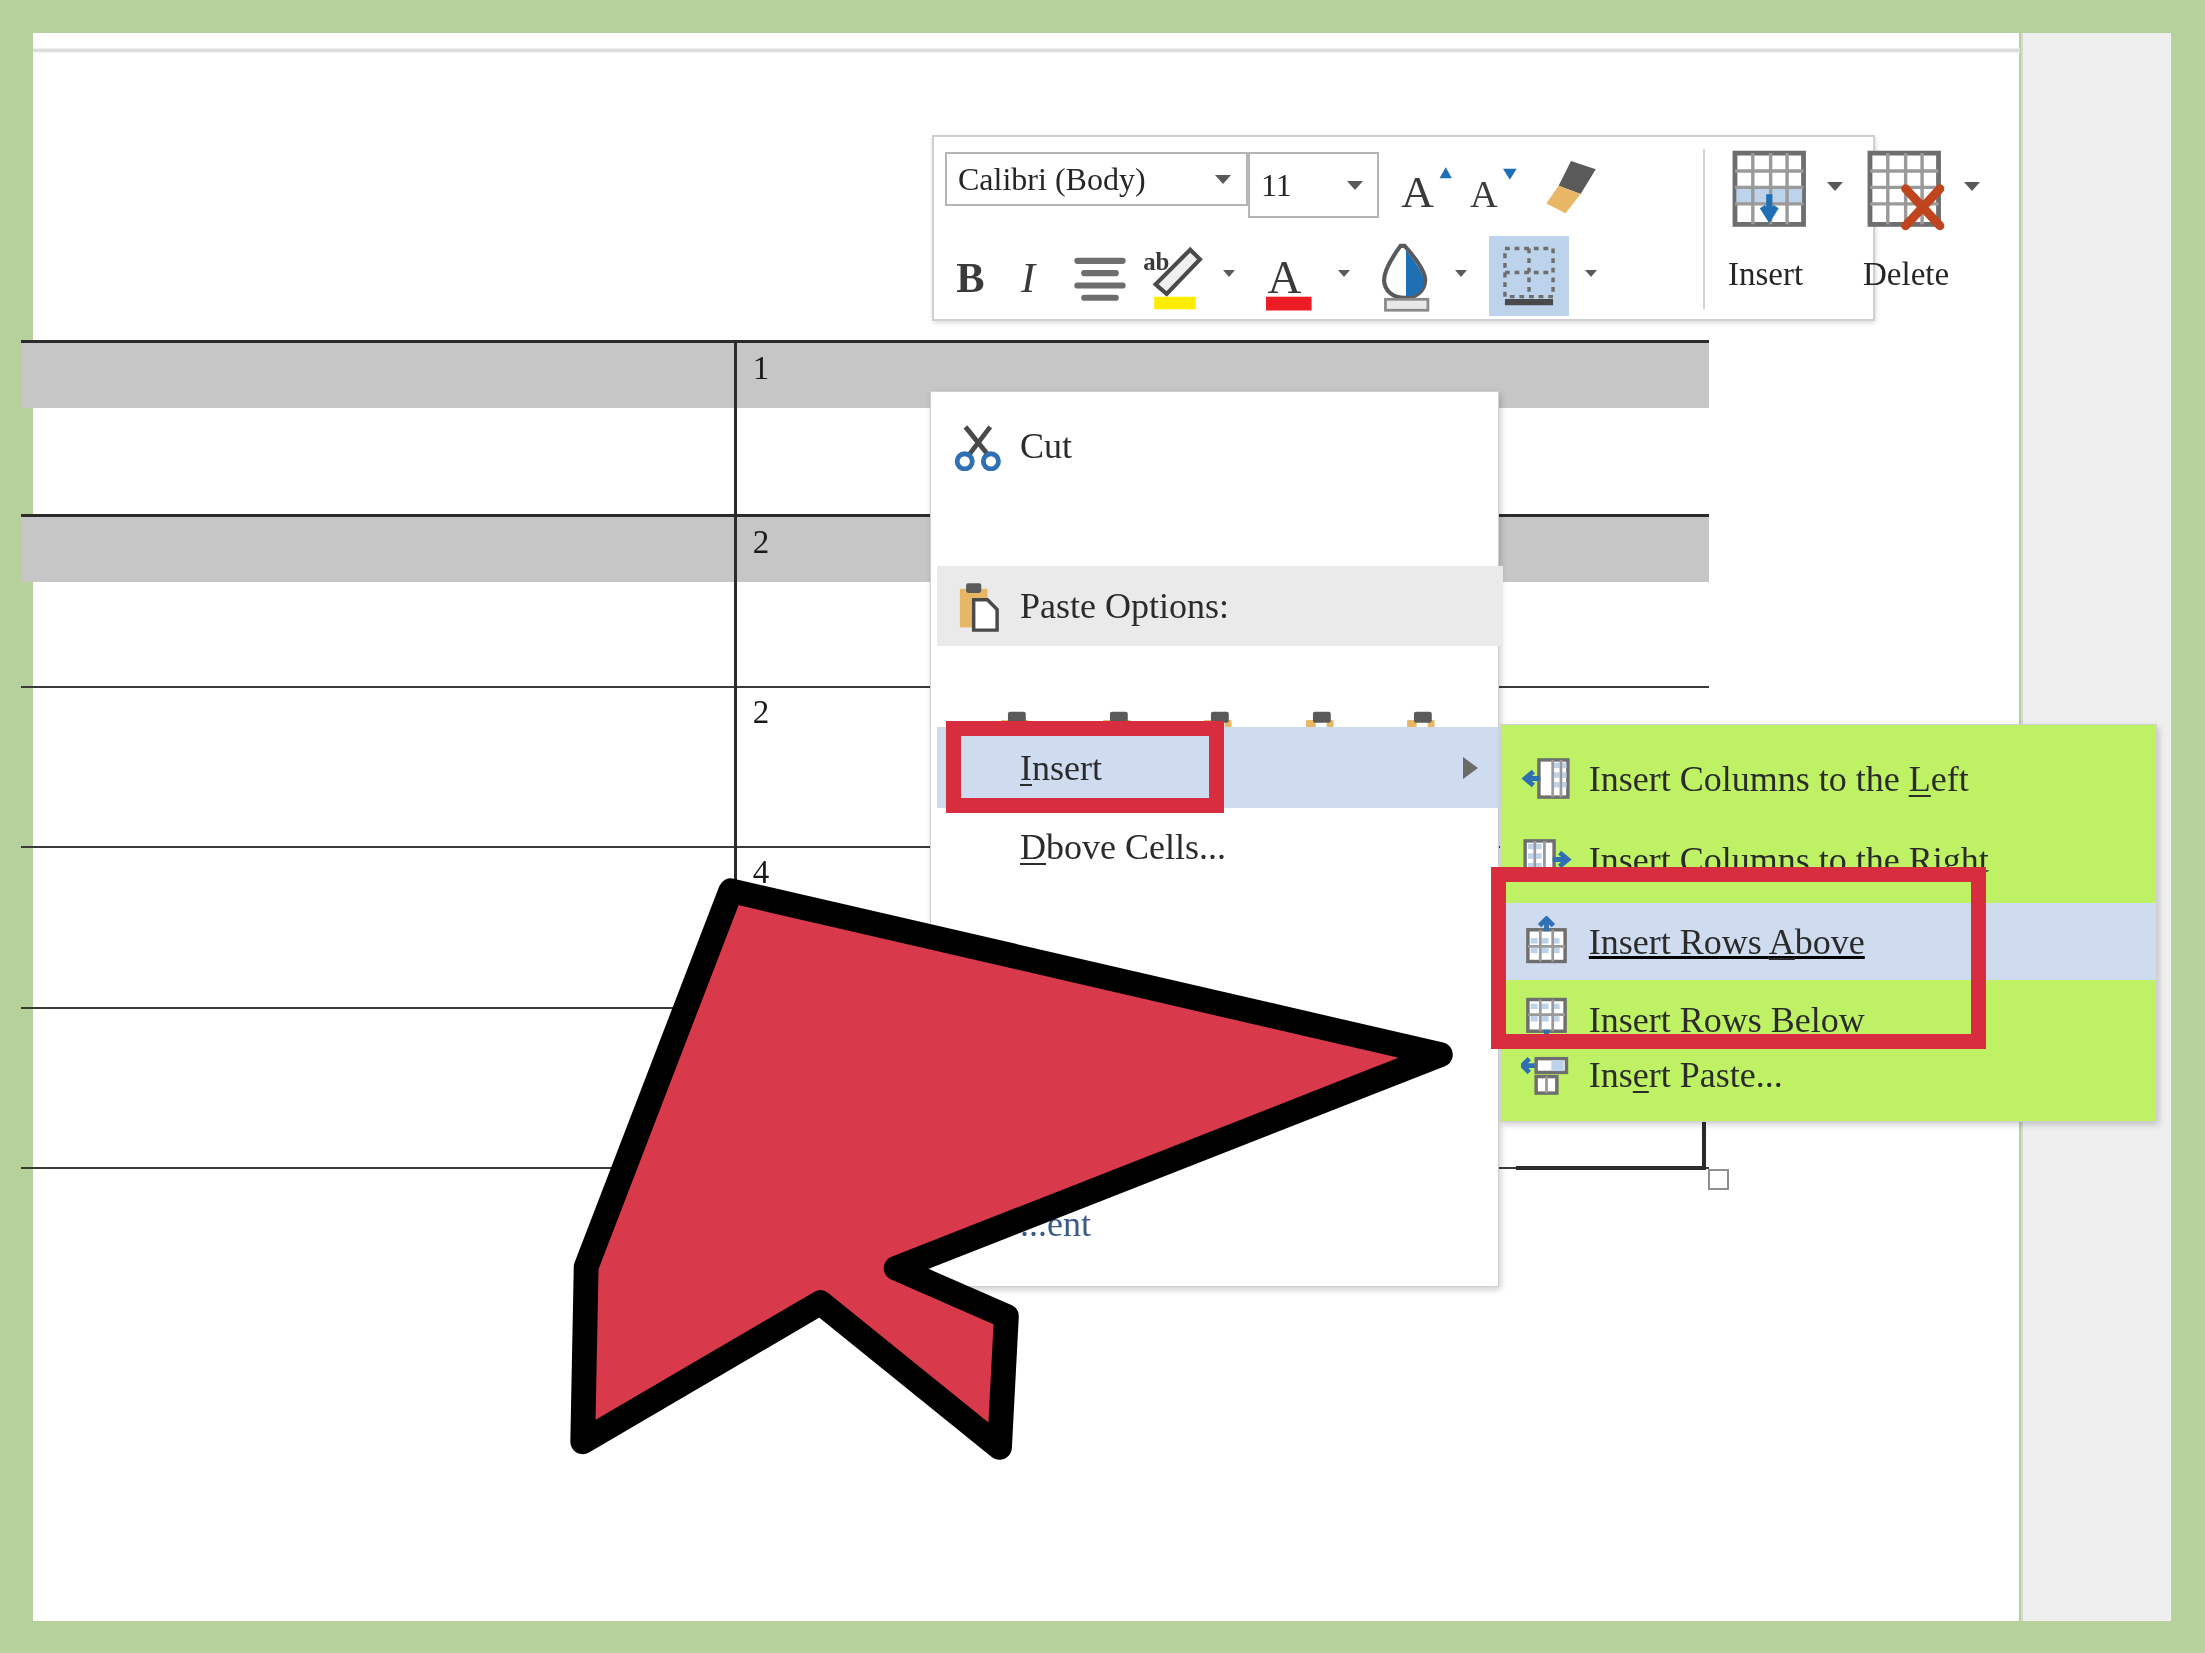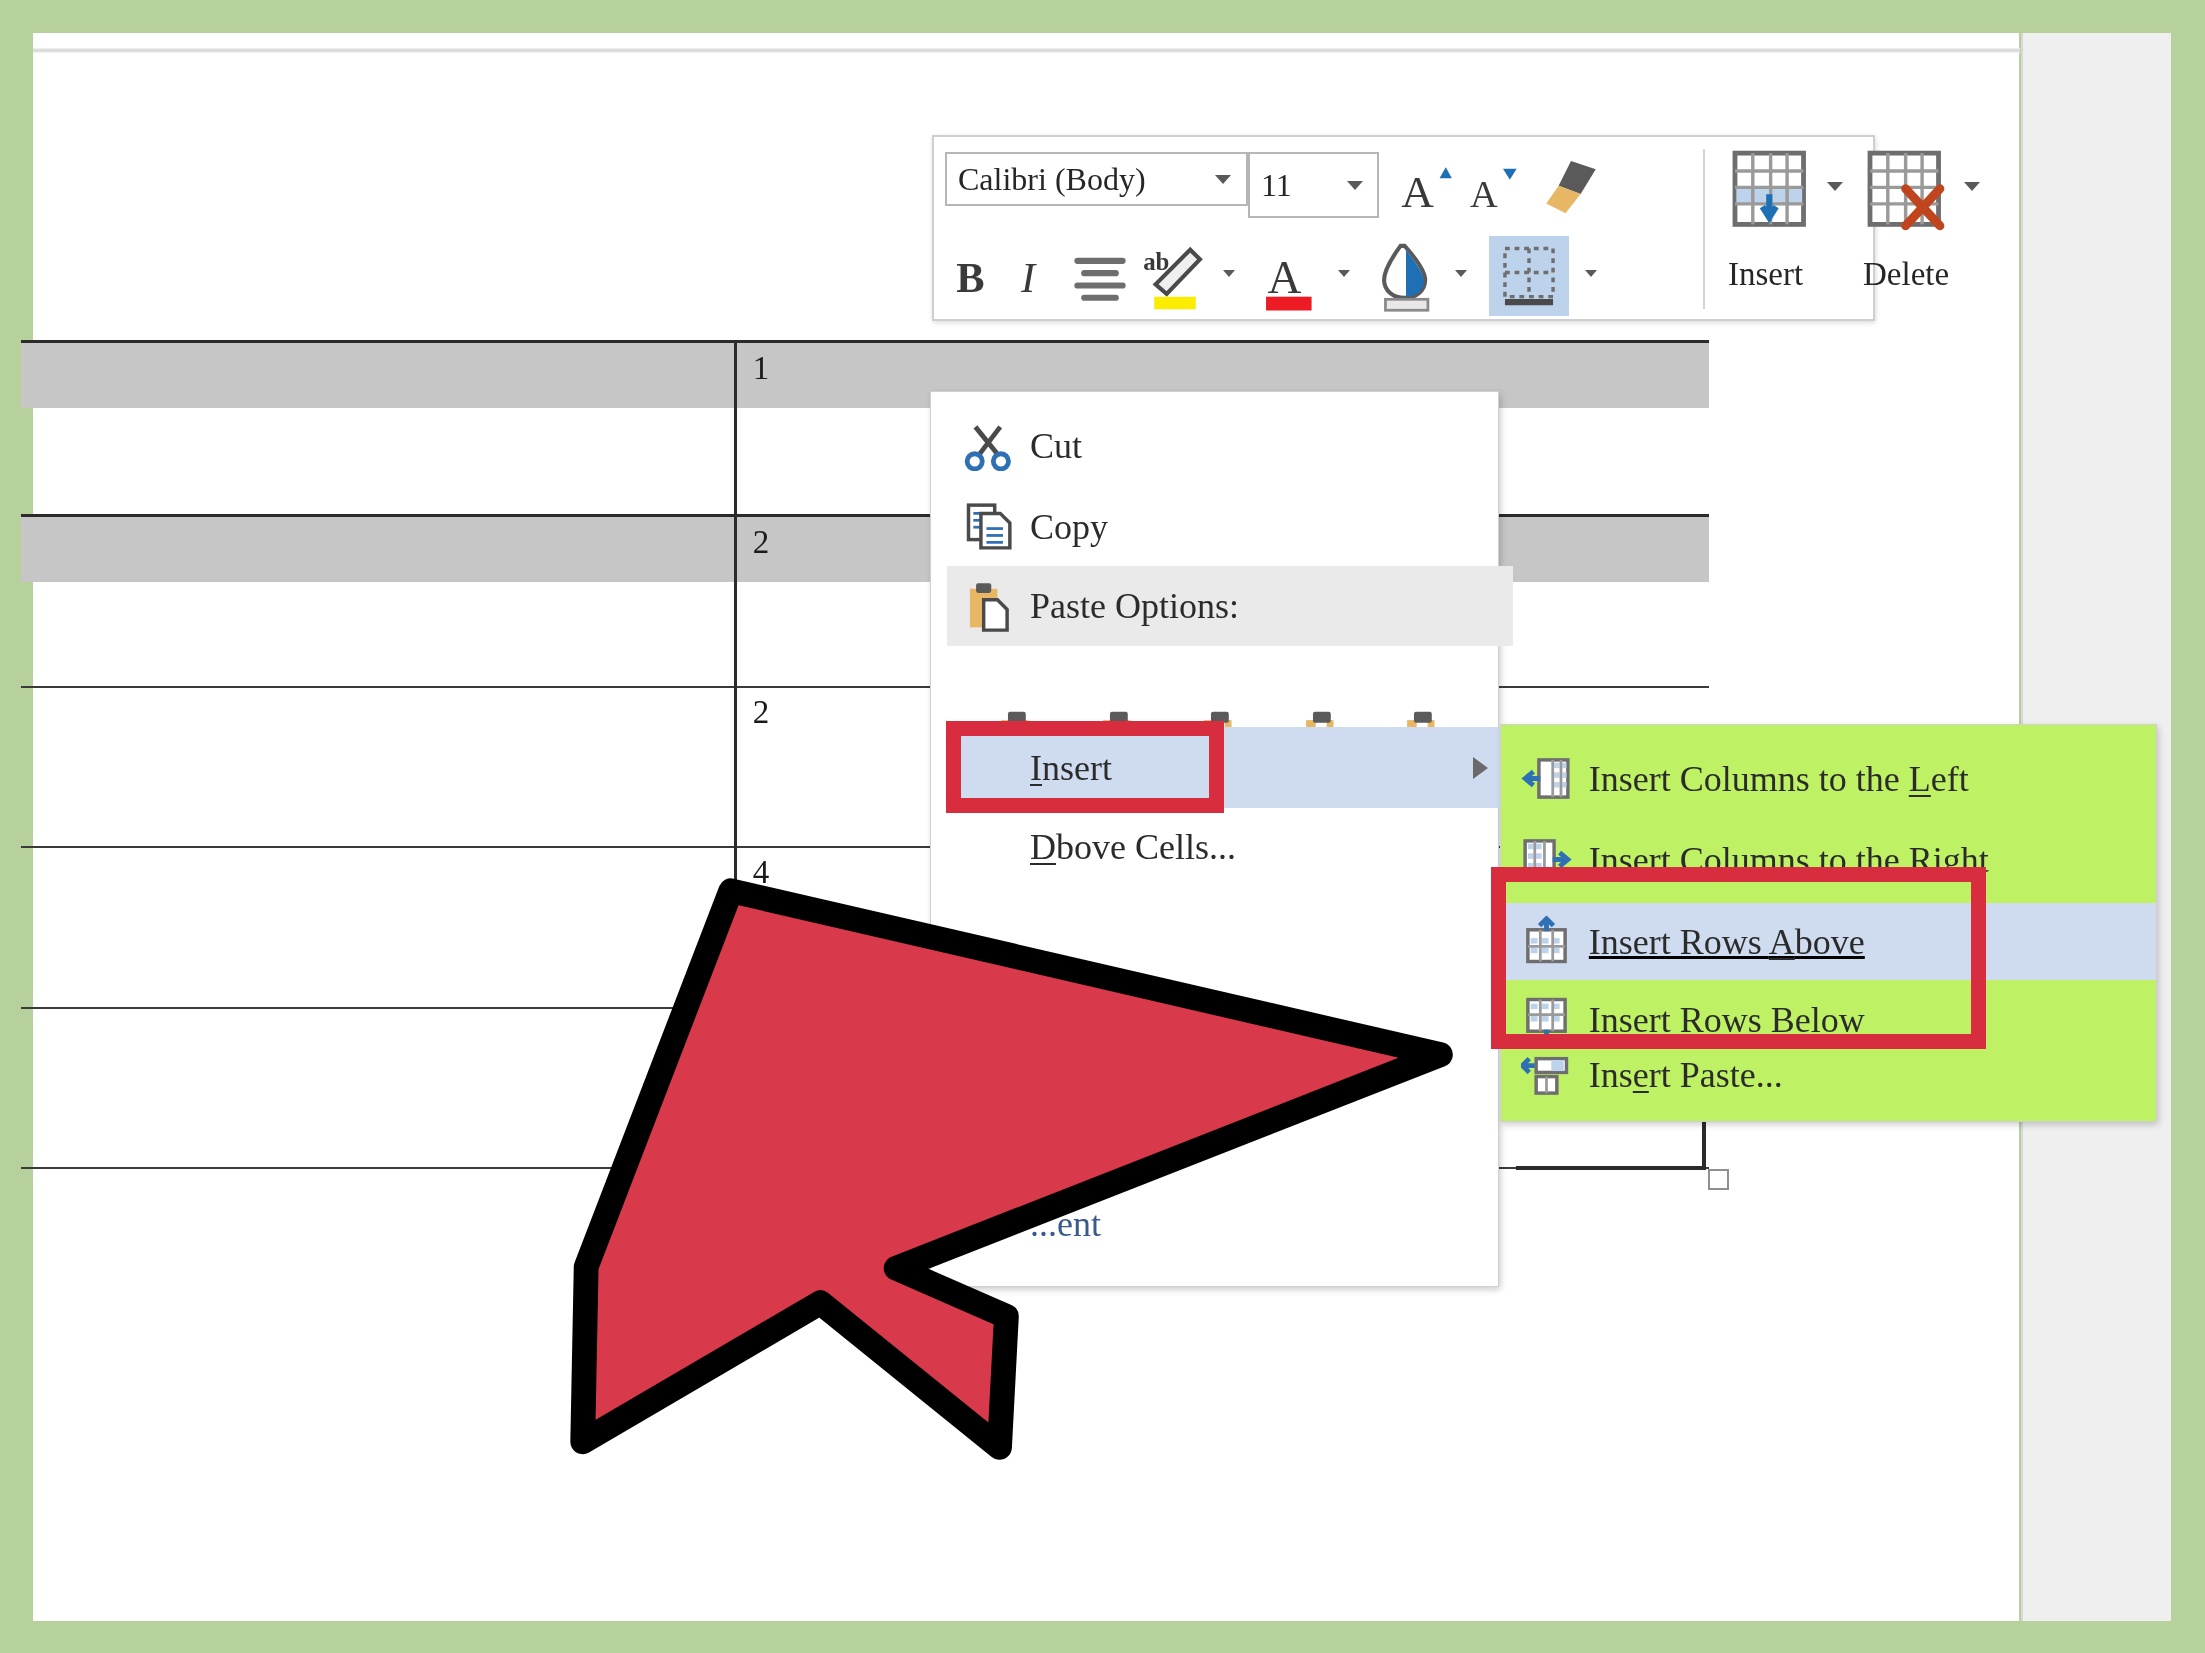--- a/index.html
+++ b/index.html
@@ -78,21 +78,21 @@
     position:absolute;font-family:"Liberation Serif", serif;font-size:33px;color:#262626;
   }
 
   
   #ctx-menu{
     position:absolute;left:930px;top:391px;width:569px;height:896px;
     background:#ffffff;border:1.4px solid #d0d0d0;box-sizing:border-box;
     box-shadow:2.1px 2.8px 6.9px rgba(0,0,0,.22);
   }
   .ctx-item{
-    position:absolute;left:16px;width:566px;height:77px;
+    position:absolute;left:6px;width:566px;height:77px;
     display:flex;align-items:center;
   }
   .ctx-item .ci-icon{width:83px;display:flex;align-items:center;justify-content:center;}
   .ctx-item .ci-label{
     font-family:"Liberation Serif", serif;font-size:36px;color:#2b2b2b;white-space:nowrap;
   }
   .ctx-item.hl{background:#cfdcf0;}
   .ctx-item.shade-row{background:#eaeaea;}
   .submenu-arrow{
     position:absolute;right:25px;width:0;height:0;
@@ -309,39 +309,20 @@
       <svg width="51" height="51" viewBox="0 0 74 74">
         <line x1="18" y1="10" x2="52" y2="52" stroke="#4a4a4a" stroke-width="7"></line>
         <line x1="54" y1="10" x2="22" y2="52" stroke="#4a4a4a" stroke-width="7"></line>
         <circle cx="17" cy="60" r="11" fill="none" stroke="#2f6fb3" stroke-width="7"></circle>
         <circle cx="55" cy="60" r="11" fill="none" stroke="#2f6fb3" stroke-width="7"></circle>
       </svg>
     </span>
     <span class="ci-label"><span>Cut</span></span>
   </div>
 
-  <div class="ctx-item" style="top:96px;">
-    <span class="ci-icon">
-      <svg width="51" height="51" viewBox="0 0 74 74">
-        <rect x="8" y="6" width="38" height="50" fill="#ffffff" stroke="#4a4a4a" stroke-width="5"></rect>
-        <g stroke="#2f6fb3" stroke-width="4">
-            <line x1="15" y1="18" x2="38" y2="18"></line>
-            <line x1="15" y1="28" x2="38" y2="28"></line>
-            <line x1="15" y1="38" x2="38" y2="38"></line>
-          </g>
-        <path d="M26,18 h28 l14,14 v36 h-42 Z" fill="#ffffff" stroke="#4a4a4a" stroke-width="5"></path>
-        <g stroke="#2f6fb3" stroke-width="4">
-            <line x1="34" y1="40" x2="58" y2="40"></line>
-            <line x1="34" y1="50" x2="58" y2="50"></line>
-            <line x1="34" y1="60" x2="58" y2="60"></line>
-          </g>
-      </svg>
-    </span>
-    <span class="ci-label"><span>Copy</span></span>
-  </div>
 
   <div class="ctx-item shade-row" style="top:174px;height:80px;">
     <span class="ci-icon">
       <svg width="51" height="54" viewBox="0 0 74 78">
         <rect x="10" y="14" width="40" height="56" fill="#e8b765"></rect>
         <rect x="19" y="6" width="22" height="14" rx="3" fill="#5a5a5a"></rect>
         <path d="M30,30 h20 l14,14 v30 h-34 Z" fill="#ffffff" stroke="#4a4a4a" stroke-width="5"></path>
       </svg>
     </span>
     <span class="ci-label"><span>Paste Options:</span></span>

